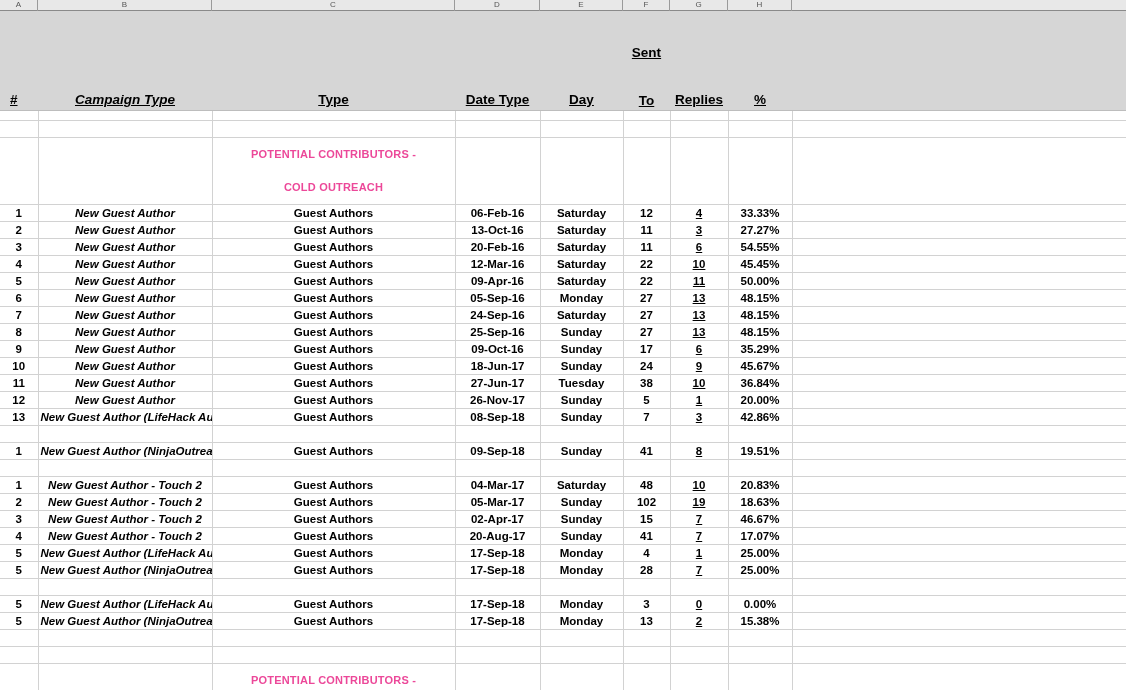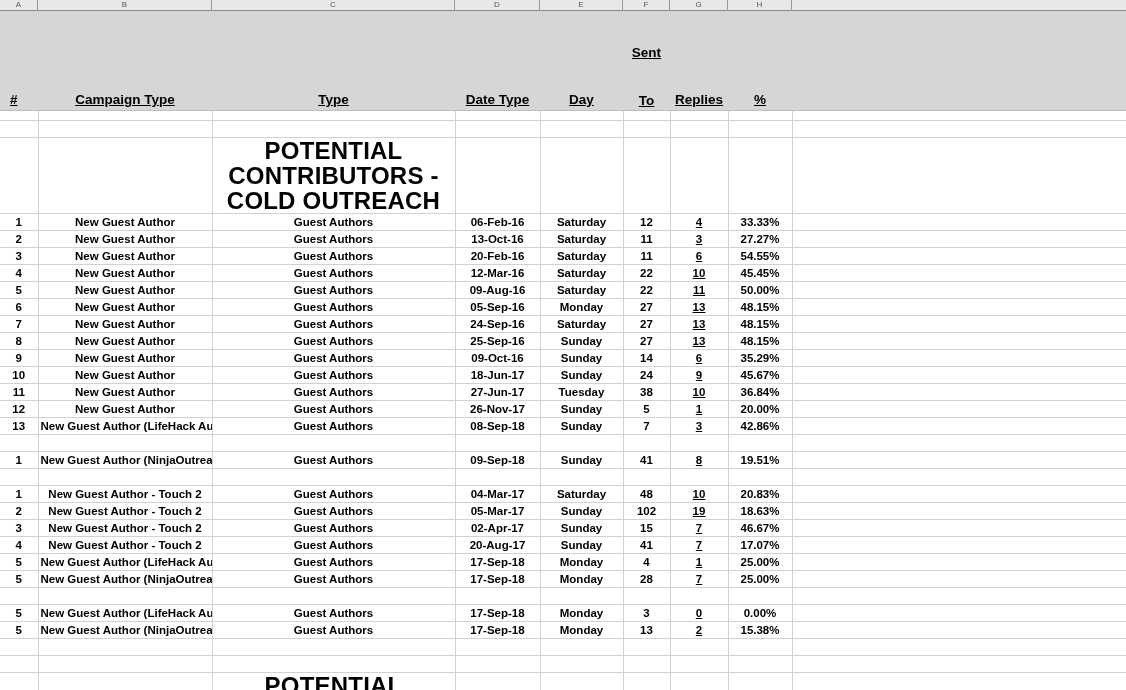--- a/index.html
+++ b/index.html
@@ -47,21 +47,21 @@
     border-right: 1px solid #d2d2d2;
     border-bottom: 1px solid #d2d2d2;
     padding: 0 2px;
     overflow: hidden;
     white-space: nowrap;
     vertical-align: middle;
     text-align: center;
     height: 17px;
   }
   td.c0 { width: 38px; }
-  td.c1 { width: 174px; }
+  td.c1 { width: 174px; font-style: italic; }
   td.c2 { width: 243px; }
   td.c3 { width: 85px; }
   td.c4 { width: 83px; }
   td.c5 { width: 47px; }
   td.c6 { width: 58px; text-decoration: underline; }
   td.c7 { width: 64px; }
   td.cEnd { width: 334px; border-right: none; }
 
   
   tr.hdr td {
@@ -84,24 +84,24 @@
     margin-top: 35px;
   }
   tr.hdr td.c0 { text-align: left; padding-left: 10px; }
 
   
   tr.title td {
     height: 51px;
     border-bottom: 1px solid #d2d2d2;
   }
   .title-text {
-    color: #000000;
-    font-size: 24px;
+    color: #ec4899;
+    font-size: 11px;
     font-weight: bold;
-    line-height: 25px;
+    line-height: 33px;
     letter-spacing: .2px;
     text-align: center;
     white-space: normal;
   }
   tr.title2 td { height: 57px; }
 
   
   tr.spacer td { height: 17px; }
   tr.thin td { height: 10px; }
 
@@ -219,21 +219,21 @@
           <td class="c4">Saturday</td>
           <td class="c5">22</td>
           <td class="c6">10</td>
           <td class="c7">45.45%</td>
           <td class="cEnd blank"></td>
         </tr>
         <tr>
           <td class="c0">5</td>
           <td class="c1">New Guest Author</td>
           <td class="c2">Guest Authors</td>
-          <td class="c3">09-Aug-16</td>
+          <td class="c3">09-Apr-16</td>
           <td class="c4">Saturday</td>
           <td class="c5">22</td>
           <td class="c6">11</td>
           <td class="c7">50.00%</td>
           <td class="cEnd blank"></td>
         </tr>
         <tr>
           <td class="c0">6</td>
           <td class="c1">New Guest Author</td>
           <td class="c2">Guest Authors</td>
@@ -265,21 +265,21 @@
           <td class="c6">13</td>
           <td class="c7">48.15%</td>
           <td class="cEnd blank"></td>
         </tr>
         <tr>
           <td class="c0">9</td>
           <td class="c1">New Guest Author</td>
           <td class="c2">Guest Authors</td>
           <td class="c3">09-Oct-16</td>
           <td class="c4">Sunday</td>
-          <td class="c5">14</td>
+          <td class="c5">17</td>
           <td class="c6">6</td>
           <td class="c7">35.29%</td>
           <td class="cEnd blank"></td>
         </tr>
         <tr>
           <td class="c0">10</td>
           <td class="c1">New Guest Author</td>
           <td class="c2">Guest Authors</td>
           <td class="c3">18-Jun-17</td>
           <td class="c4">Sunday</td>

